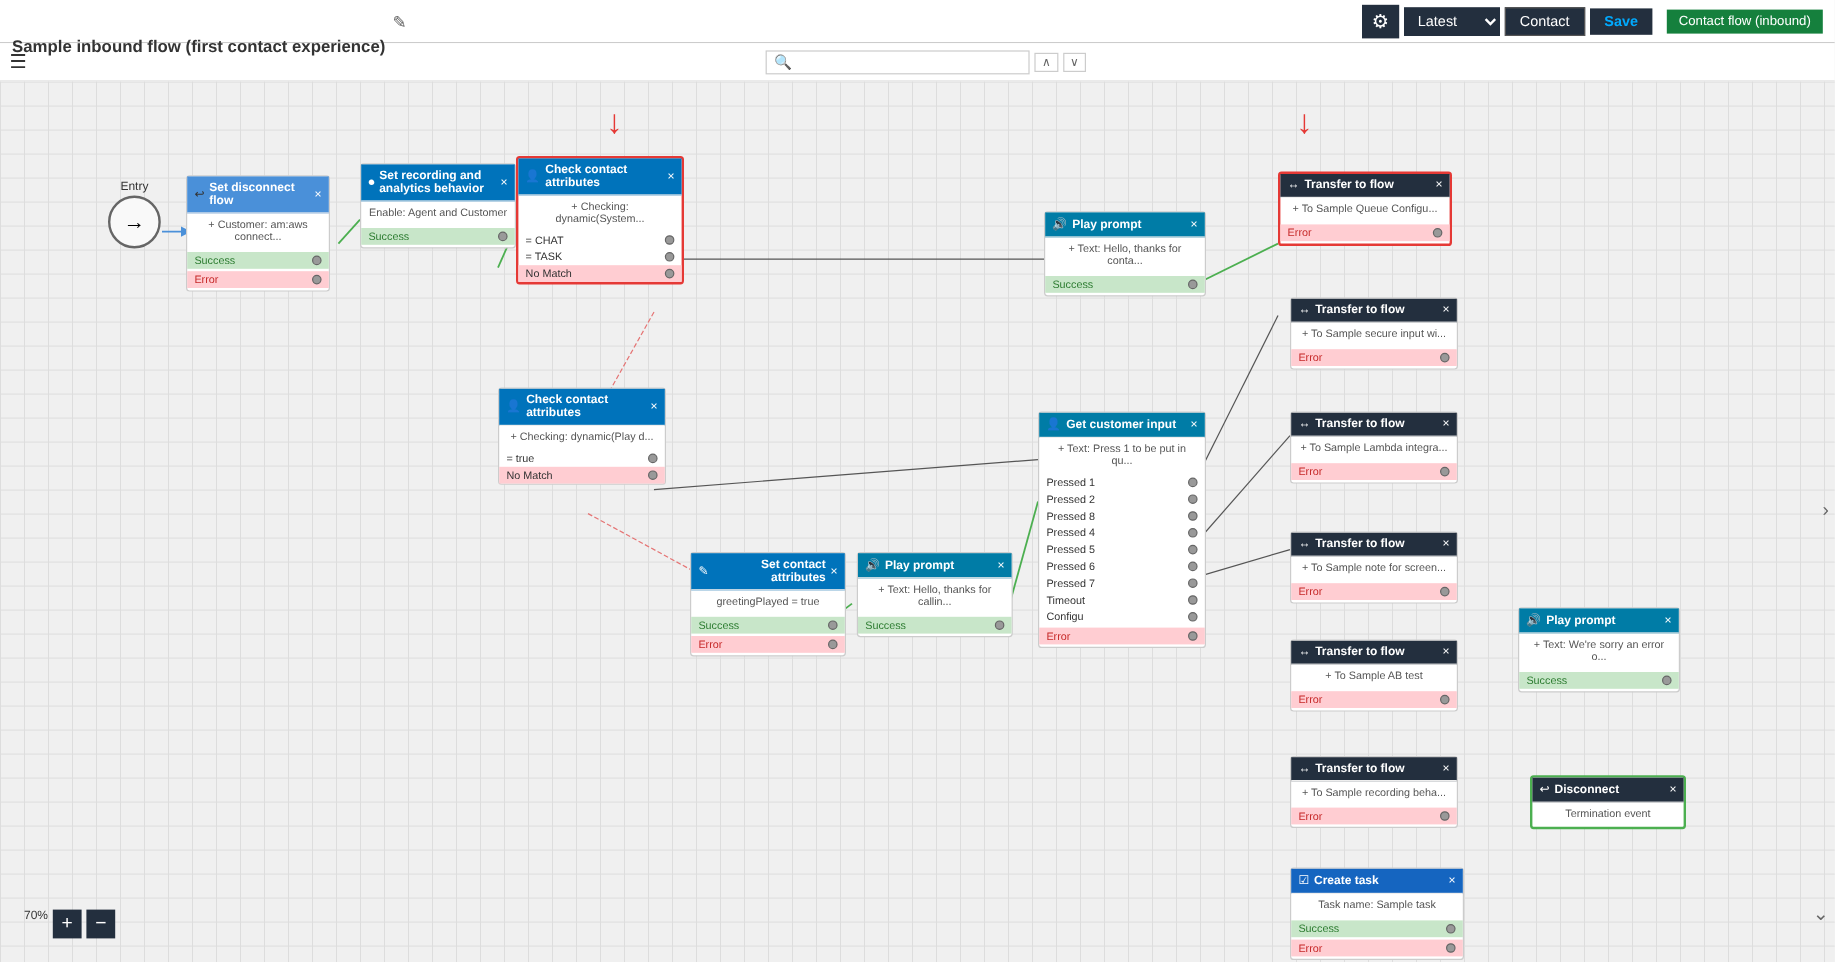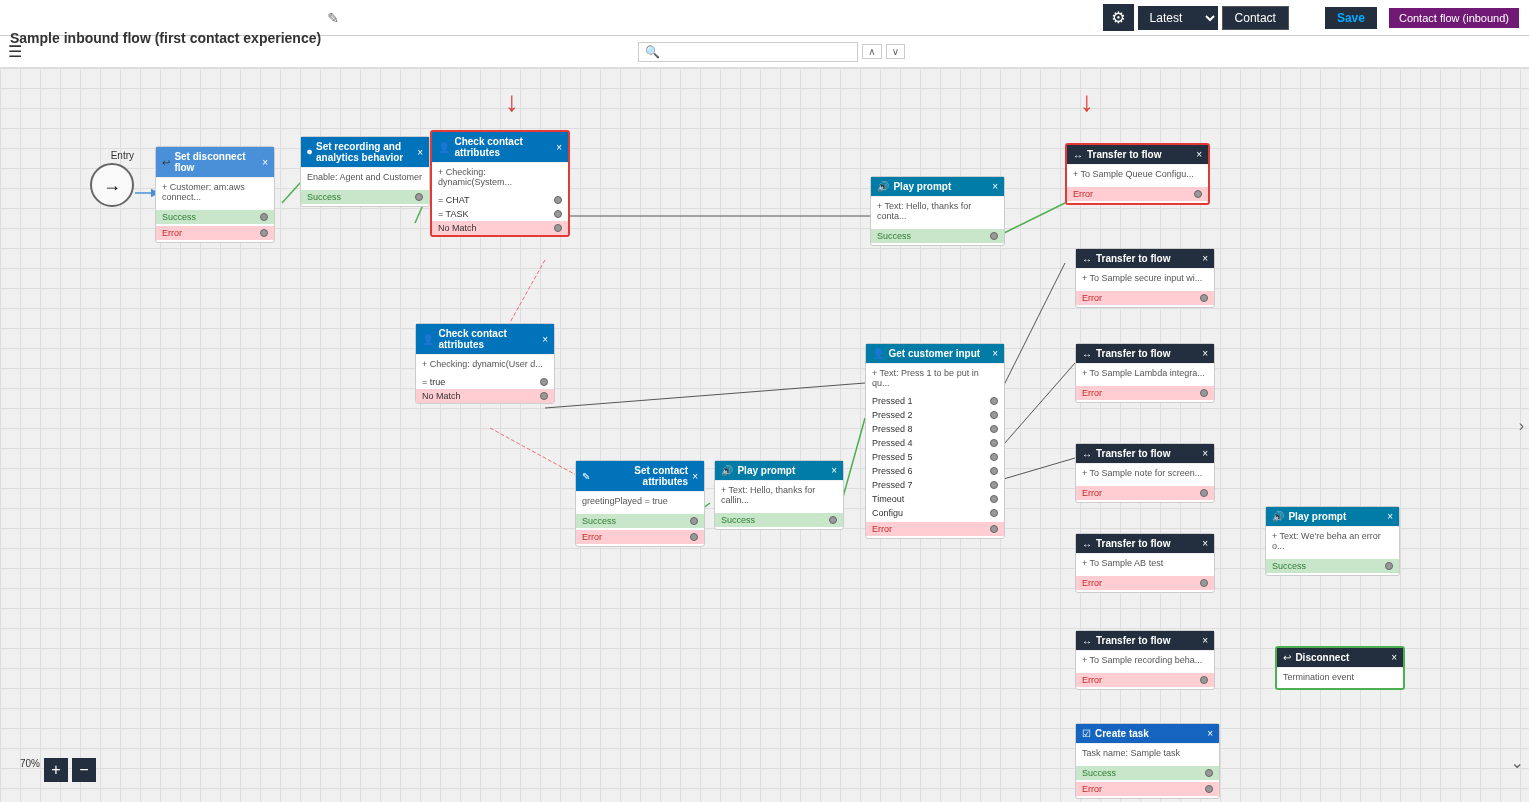--- a/index.html
+++ b/index.html
@@ -10,22 +10,22 @@
       display: flex; align-items: center; justify-content: space-between;
       background: #fff; border-bottom: 1px solid #ccc; padding: 0 10px; height: 36px;
     }
     #topbar-left { display: flex; align-items: center; gap: 6px; }
     #topbar-title { font-size: 14px; font-weight: 600; color: #333; margin-top: 40px; }
     #topbar-edit-icon { color: #666; font-size: 14px; cursor: pointer; }
     #topbar-right { display: flex; align-items: center; gap: 4px; }
     #gear-btn { background: #232f3e; color: #fff; border: none; padding: 4px 8px; cursor: pointer; font-size: 16px; }
     #version-select { background: #232f3e; color: #fff; border: none; padding: 4px 8px; min-width: 80px; cursor: pointer; font-size: 12px; }
     #publish-btn { background: #232f3e; color: #fff; border: 1px solid #555; padding: 4px 12px; cursor: pointer; font-size: 12px; }
-    #save-btn { background: #232f3e; color: #0af; border: none; padding: 4px 12px; cursor: pointer; font-size: 12px; font-weight: bold; margin-left: 32px; }
-    #contact-flow-badge { background: #701a75; color: #fff; padding: 4px 10px; font-size: 11px; margin-left: 8px; }
+    #save-btn { background: #232f3e; color: #0af; border: none; padding: 4px 12px; cursor: pointer; font-size: 12px; font-weight: bold; }
+    #contact-flow-badge { background: #15803d; color: #fff; padding: 4px 10px; font-size: 11px; margin-left: 8px; }
 
     
     #secondbar {
       display: flex; align-items: center; justify-content: space-between;
       background: #fff; border-bottom: 1px solid #ddd; padding: 2px 8px; height: 32px;
     }
     #menu-icon { color: #333; font-size: 16px; cursor: pointer; }
     #search-bar { display: flex; align-items: center; border: 1px solid #ccc; padding: 2px 6px; gap: 4px; width: 220px; }
     #search-input { border: none; outline: none; font-size: 11px; width: 160px; }
     .nav-arrow { background: none; border: 1px solid #ccc; padding: 1px 5px; cursor: pointer; font-size: 10px; color: #666; }
@@ -47,21 +47,21 @@
     }
     .block-header {
       display: flex; align-items: center; justify-content: space-between;
       padding: 4px 6px; border-bottom: 1px solid #eee;
     }
     .block-header-dark { background: #232f3e; color: #fff; }
     .block-header-icon { font-size: 10px; margin-right: 4px; }
     .block-title { font-size: 10px; font-weight: bold; }
     .block-close { cursor: pointer; font-size: 10px; color: inherit; margin-left: 4px; }
     .block-body { padding: 4px 6px; }
-    .block-body p { font-size: 9px; color: #555; margin-bottom: 2px; }
+    .block-body p { font-size: 9px; color: #555; margin-bottom: 2px; text-align: center; }
     .connector-dot-right { width: 8px; height: 8px; border-radius: 50%; background: #999; border: 1px solid #666; }
 
     .status-success { background: #c8e6c9; color: #2e7d32; padding: 2px 6px; font-size: 9px; display: flex; align-items: center; justify-content: space-between; margin: 2px 0; }
     .status-error { background: #ffcdd2; color: #c62828; padding: 2px 6px; font-size: 9px; display: flex; align-items: center; justify-content: space-between; margin: 2px 0; }
     .status-row { padding: 2px 6px; font-size: 9px; display: flex; align-items: center; justify-content: space-between; }
 
     
     .highlighted { border: 2px solid #e53935 !important; }
 
     
@@ -148,21 +148,21 @@
       <marker id="arrow-blue" markerWidth="6" markerHeight="6" refX="3" refY="3" orient="auto">
         <path d="M0,0 L0,6 L6,3 z" fill="#4a90d9"></path>
       </marker>
     </defs>
   </svg>
 
   <div class="red-arrow" style="left:505px; top:18px;">↓</div>
   <div class="red-arrow" style="left:1080px; top:18px;">↓</div>
 
   <div style="position:absolute; left:90px; top:82px;">
-    <div style="font-size:10px; color:#333; margin-bottom:2px; text-align:right;">Entry</div>
+    <div style="font-size:10px; color:#333; margin-bottom:2px; text-align:center;">Entry</div>
     <div style="width:44px; height:44px; border-radius:50%; border:2px solid #666; display:flex; align-items:center; justify-content:center; background:#f9f9f9;">
       <span style="font-size:18px;">→</span>
     </div>
   </div>
 
   <div class="flow-block" style="left:155px; top:78px; width:120px;">
     <div class="block-header" style="background:#4a90d9;">
       <div class="block-header-title-row">
         <span class="block-header-icon">↩</span>
         <span class="block-title" style="color:#fff;">Set disconnect flow</span>
@@ -260,21 +260,21 @@
 
   <div class="flow-block" style="left:415px; top:255px; width:140px;">
     <div class="block-header" style="background:#0073bb;">
       <div class="block-header-title-row">
         <span class="block-header-icon" style="color:#fff;">👤</span>
         <span class="block-title" style="color:#fff;">Check contact attributes</span>
       </div>
       <span class="block-close" style="color:#fff;">×</span>
     </div>
     <div class="block-body">
-      <p>+ Checking: dynamic(User d...</p>
+      <p>+ Checking: dynamic(Play d...</p>
     </div>
     <div class="status-row">
       <span>= true</span>
         <span class="connector-dot-right"></span>
     </div>
     <div class="status-row" style="background:#ffcdd2;">
       <span>No Match</span>
         <span class="connector-dot-right"></span>
     </div>
   </div>
@@ -478,21 +478,21 @@
 
   <div class="flow-block" style="left:1265px; top:438px; width:135px;">
     <div class="block-header" style="background:#007ca6;">
       <div class="block-header-title-row">
         <span class="block-header-icon" style="color:#fff;">🔊</span>
         <span class="block-title" style="color:#fff;">Play prompt</span>
       </div>
       <span class="block-close" style="color:#fff;">×</span>
     </div>
     <div class="block-body">
-      <p>+ Text: We're beha an error o...</p>
+      <p>+ Text: We're sorry an error o...</p>
     </div>
     <div class="status-success">
         <span>Success</span>
         <span class="connector-dot-right"></span>
       </div>
   </div>
 
   <div class="flow-block" style="left:1275px; top:578px; width:130px; border: 2px solid #4caf50;">
     <div class="block-header block-header-dark">
       <div class="block-header-title-row">

